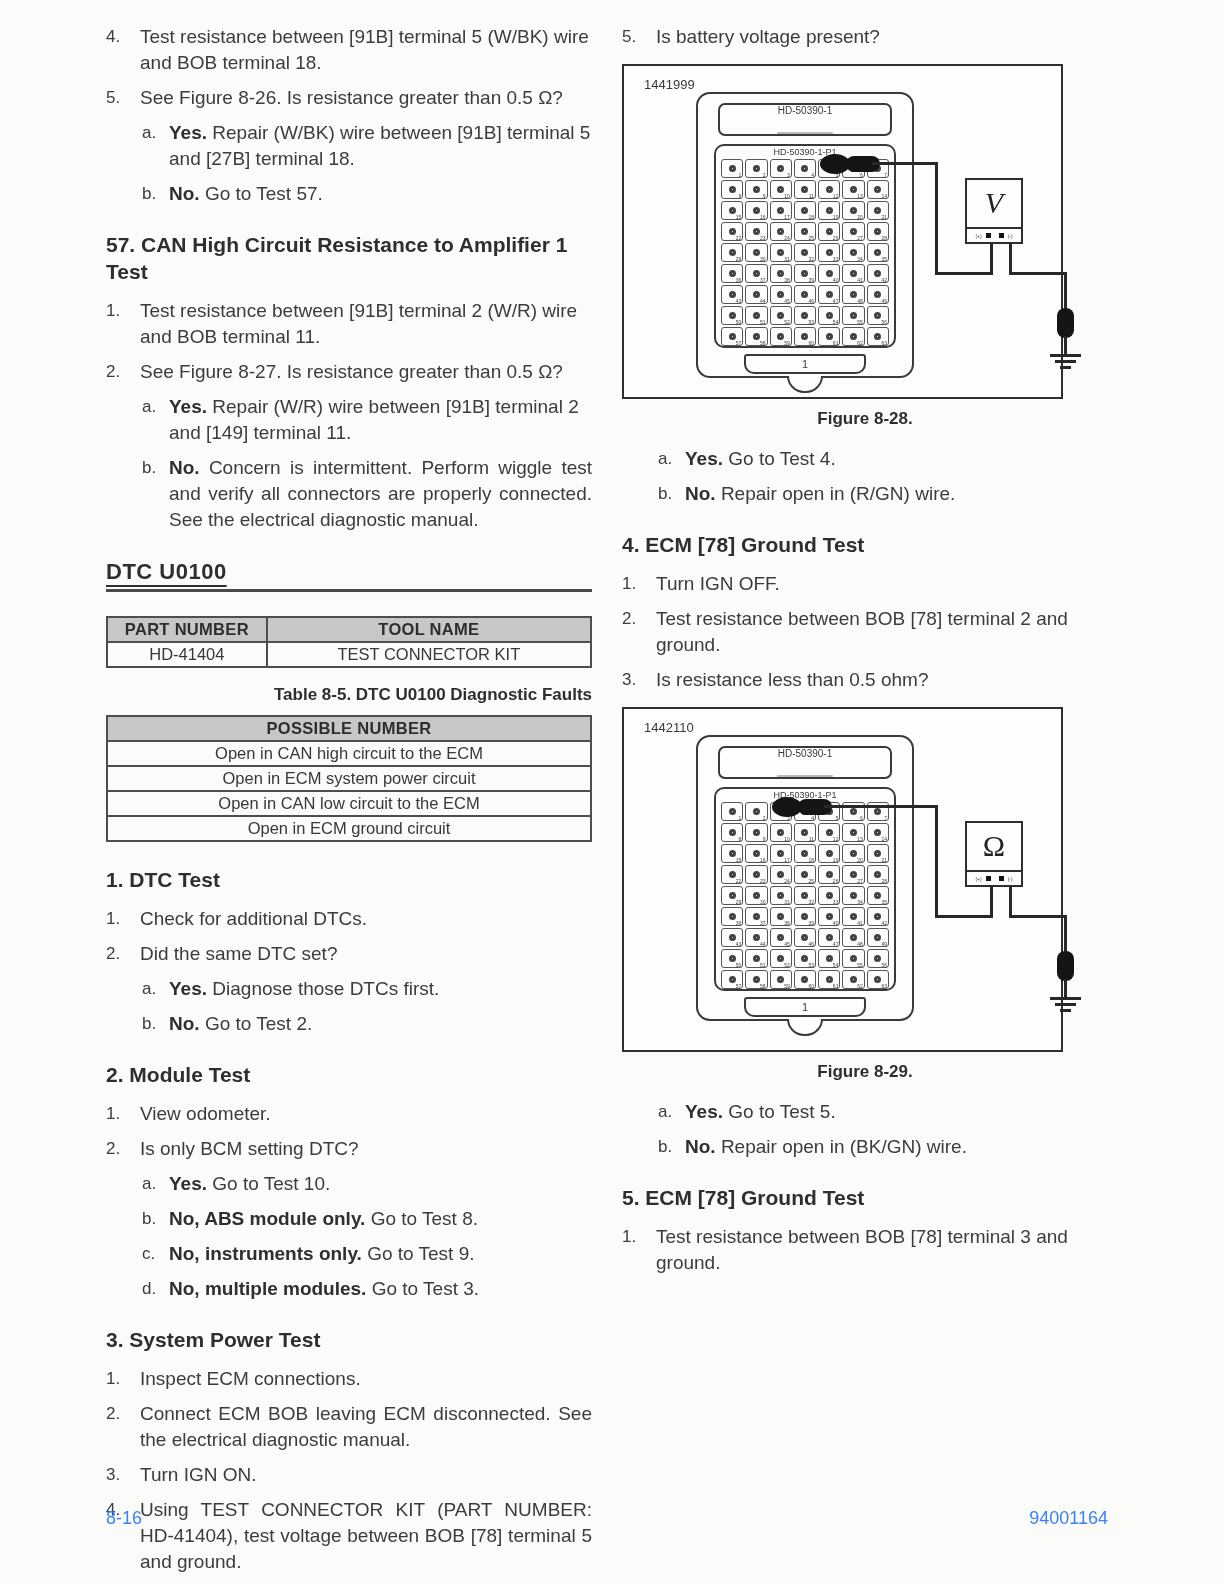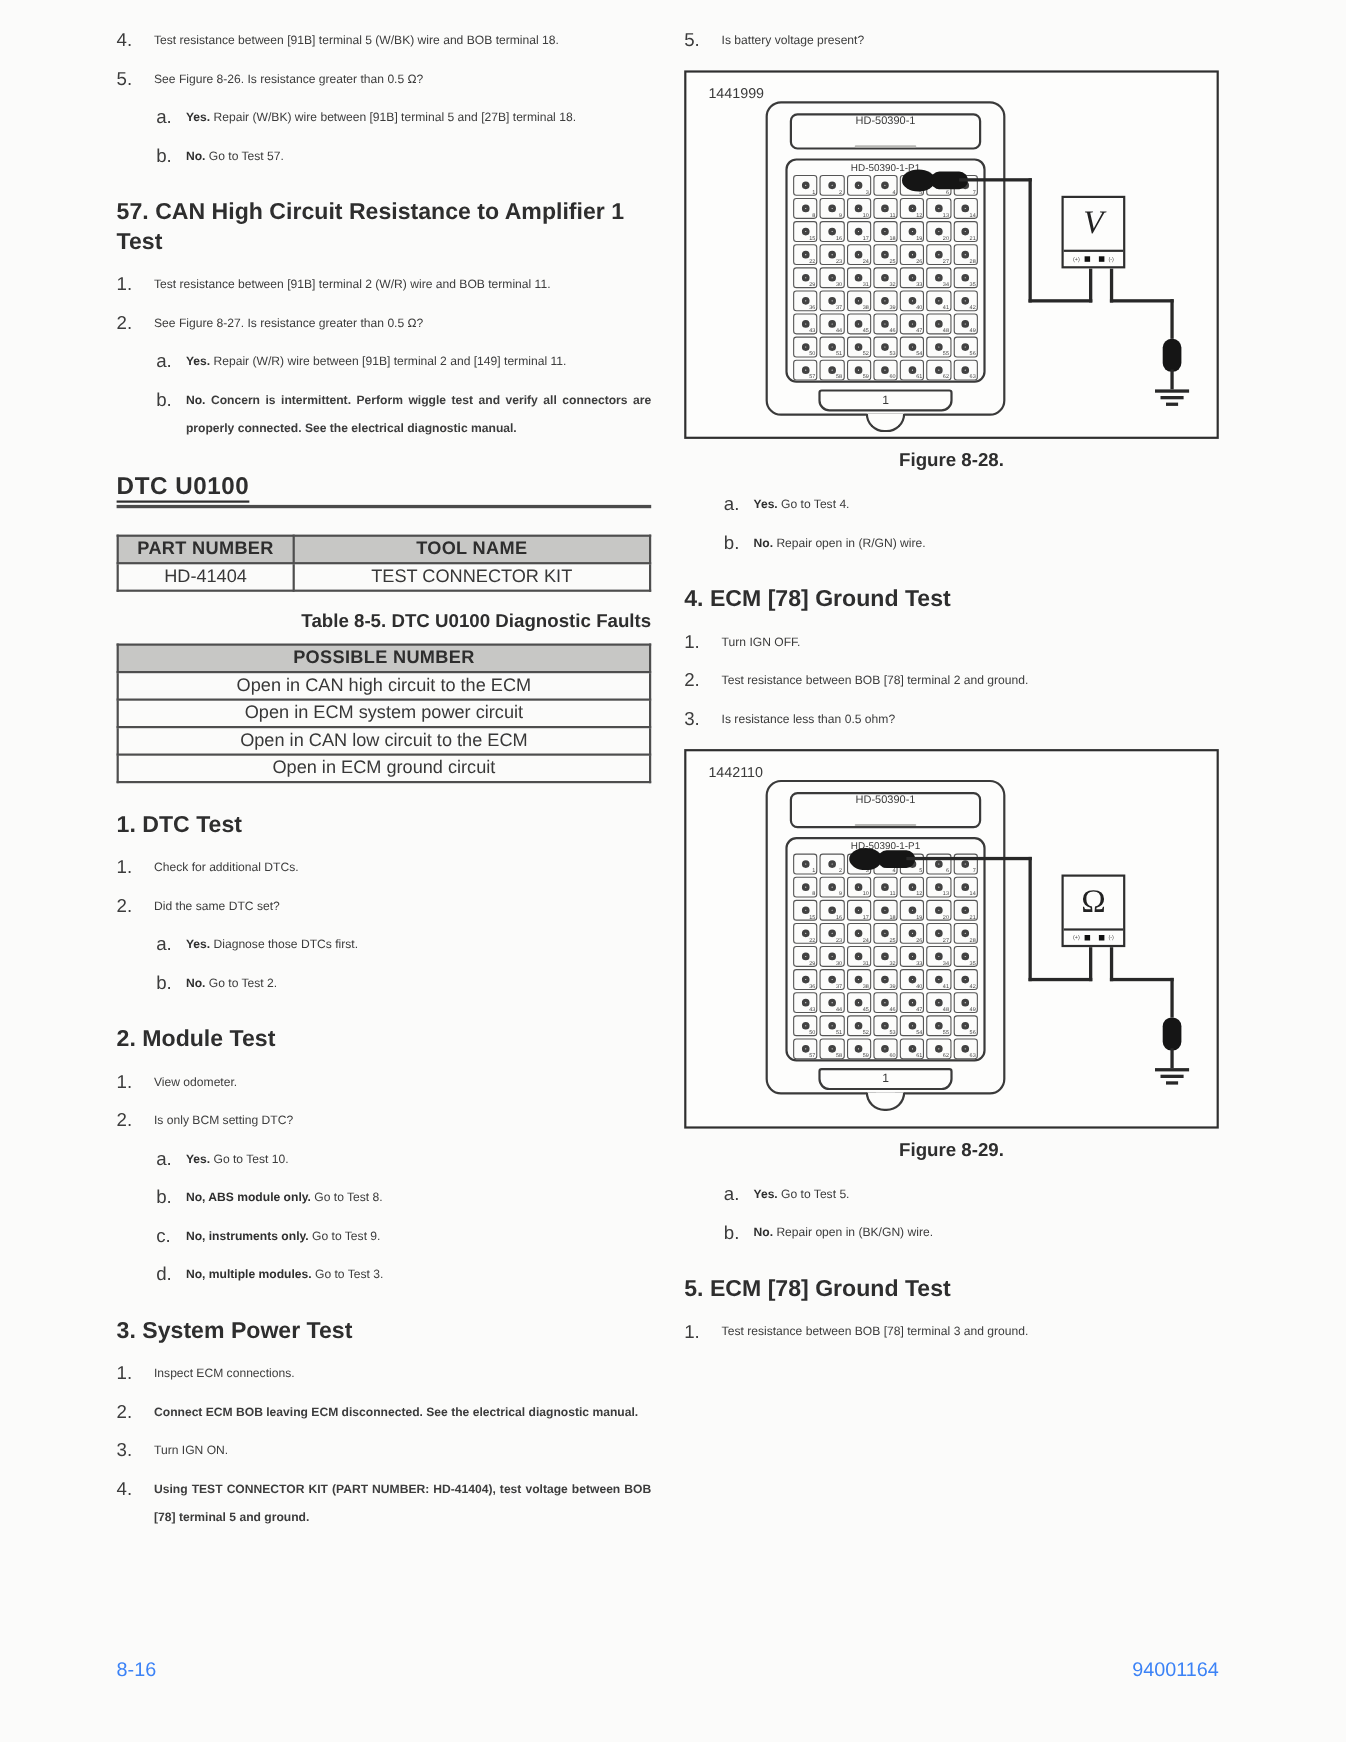--- a/index.html
+++ b/index.html
@@ -10,43 +10,43 @@
     -webkit-font-smoothing:antialiased;
   }
   .page { position:relative; width:1224px; height:1584px; overflow:hidden; background:#fbfbfa; }
   .columns { display:flex; gap:30px; padding:24px 116px 0 106px; }
   .col { width:486px; flex:0 0 486px; }
 
   
   .list { width:100%; }
   .li { display:flex; margin-bottom:9px; }
   .li .num { flex:0 0 34px; font-size:17px; line-height:26px; }
-  .li .txt { flex:1; font-size:11px; line-height:26px; }
+  .li .txt { flex:1; font-size:19px; line-height:26px; }
   .li.indent-1 { padding-left:36px; }
   .li.indent-1 .num { flex:0 0 27px; }
   .txt b { color:#2f2f2f; }
-  .txt.justify { text-align:justify;font-weight:bold; }
+  .txt.justify { text-align:justify; }
 
   
   h2.sec { font-size:21px; line-height:27px; font-weight:bold; color:#2e2e2e; margin:24px 0 13px; }
   h2.dtc { font-size:22px; font-weight:bold; color:#2e2e2e; margin:26px 0 24px;
            padding-bottom:4px; border-bottom:3px solid #4a4a4a; letter-spacing:.5px;
            text-decoration:underline; text-decoration-thickness:2px; text-underline-offset:6px; }
 
   
   table.tbl { width:100%; border-collapse:collapse; margin:6px 0 4px; }
   table.tbl th, table.tbl td { border:2px solid #4e4e4e; font-size:16.5px; padding:2px 8px; }
   table.tbl th { background:#c7c7c5; font-weight:bold; text-align:center; color:#2e2e2e; letter-spacing:.3px; }
   table.tbl td { text-align:center; color:#383838; }
   table.tool td:first-child, table.tool th:first-child { width:33%;margin-top:20px; }
   .tcaption { font-size:17px; font-weight:bold; text-align:right; color:#2e2e2e; margin:17px 0 10px; }
   table.causes td { height:24px; }
 
   
-  .figure-frame { position:relative; width:486px; border:2px solid #2f2f2f; background:#fdfdfc; margin-top:14px; }
+  .figure-frame { position:relative; width:441px; border:2px solid #2f2f2f; background:#fdfdfc; margin-top:14px; }
   .fig-v   { height:335px; }
   .fig-ohm { height:345px; }
   .photo-id { position:absolute; left:20px; top:11px; font-size:13px; color:#3a3a3a; }
   .fig-caption { text-align:center; font-weight:bold; font-size:17px; color:#2e2e2e; margin:10px 0 17px; }
 
   .bob { position:absolute; left:72px; top:26px; width:218px; height:286px;
          border:2.5px solid #3a3a3a; border-radius:14px; background:#fdfdfc; }
   .bob-label { position:absolute; left:20px; right:20px; top:9px; height:33px;
                border:2px solid #3a3a3a; border-radius:7px;
                display:flex; flex-direction:column; align-items:center; justify-content:center; gap:16px; }

